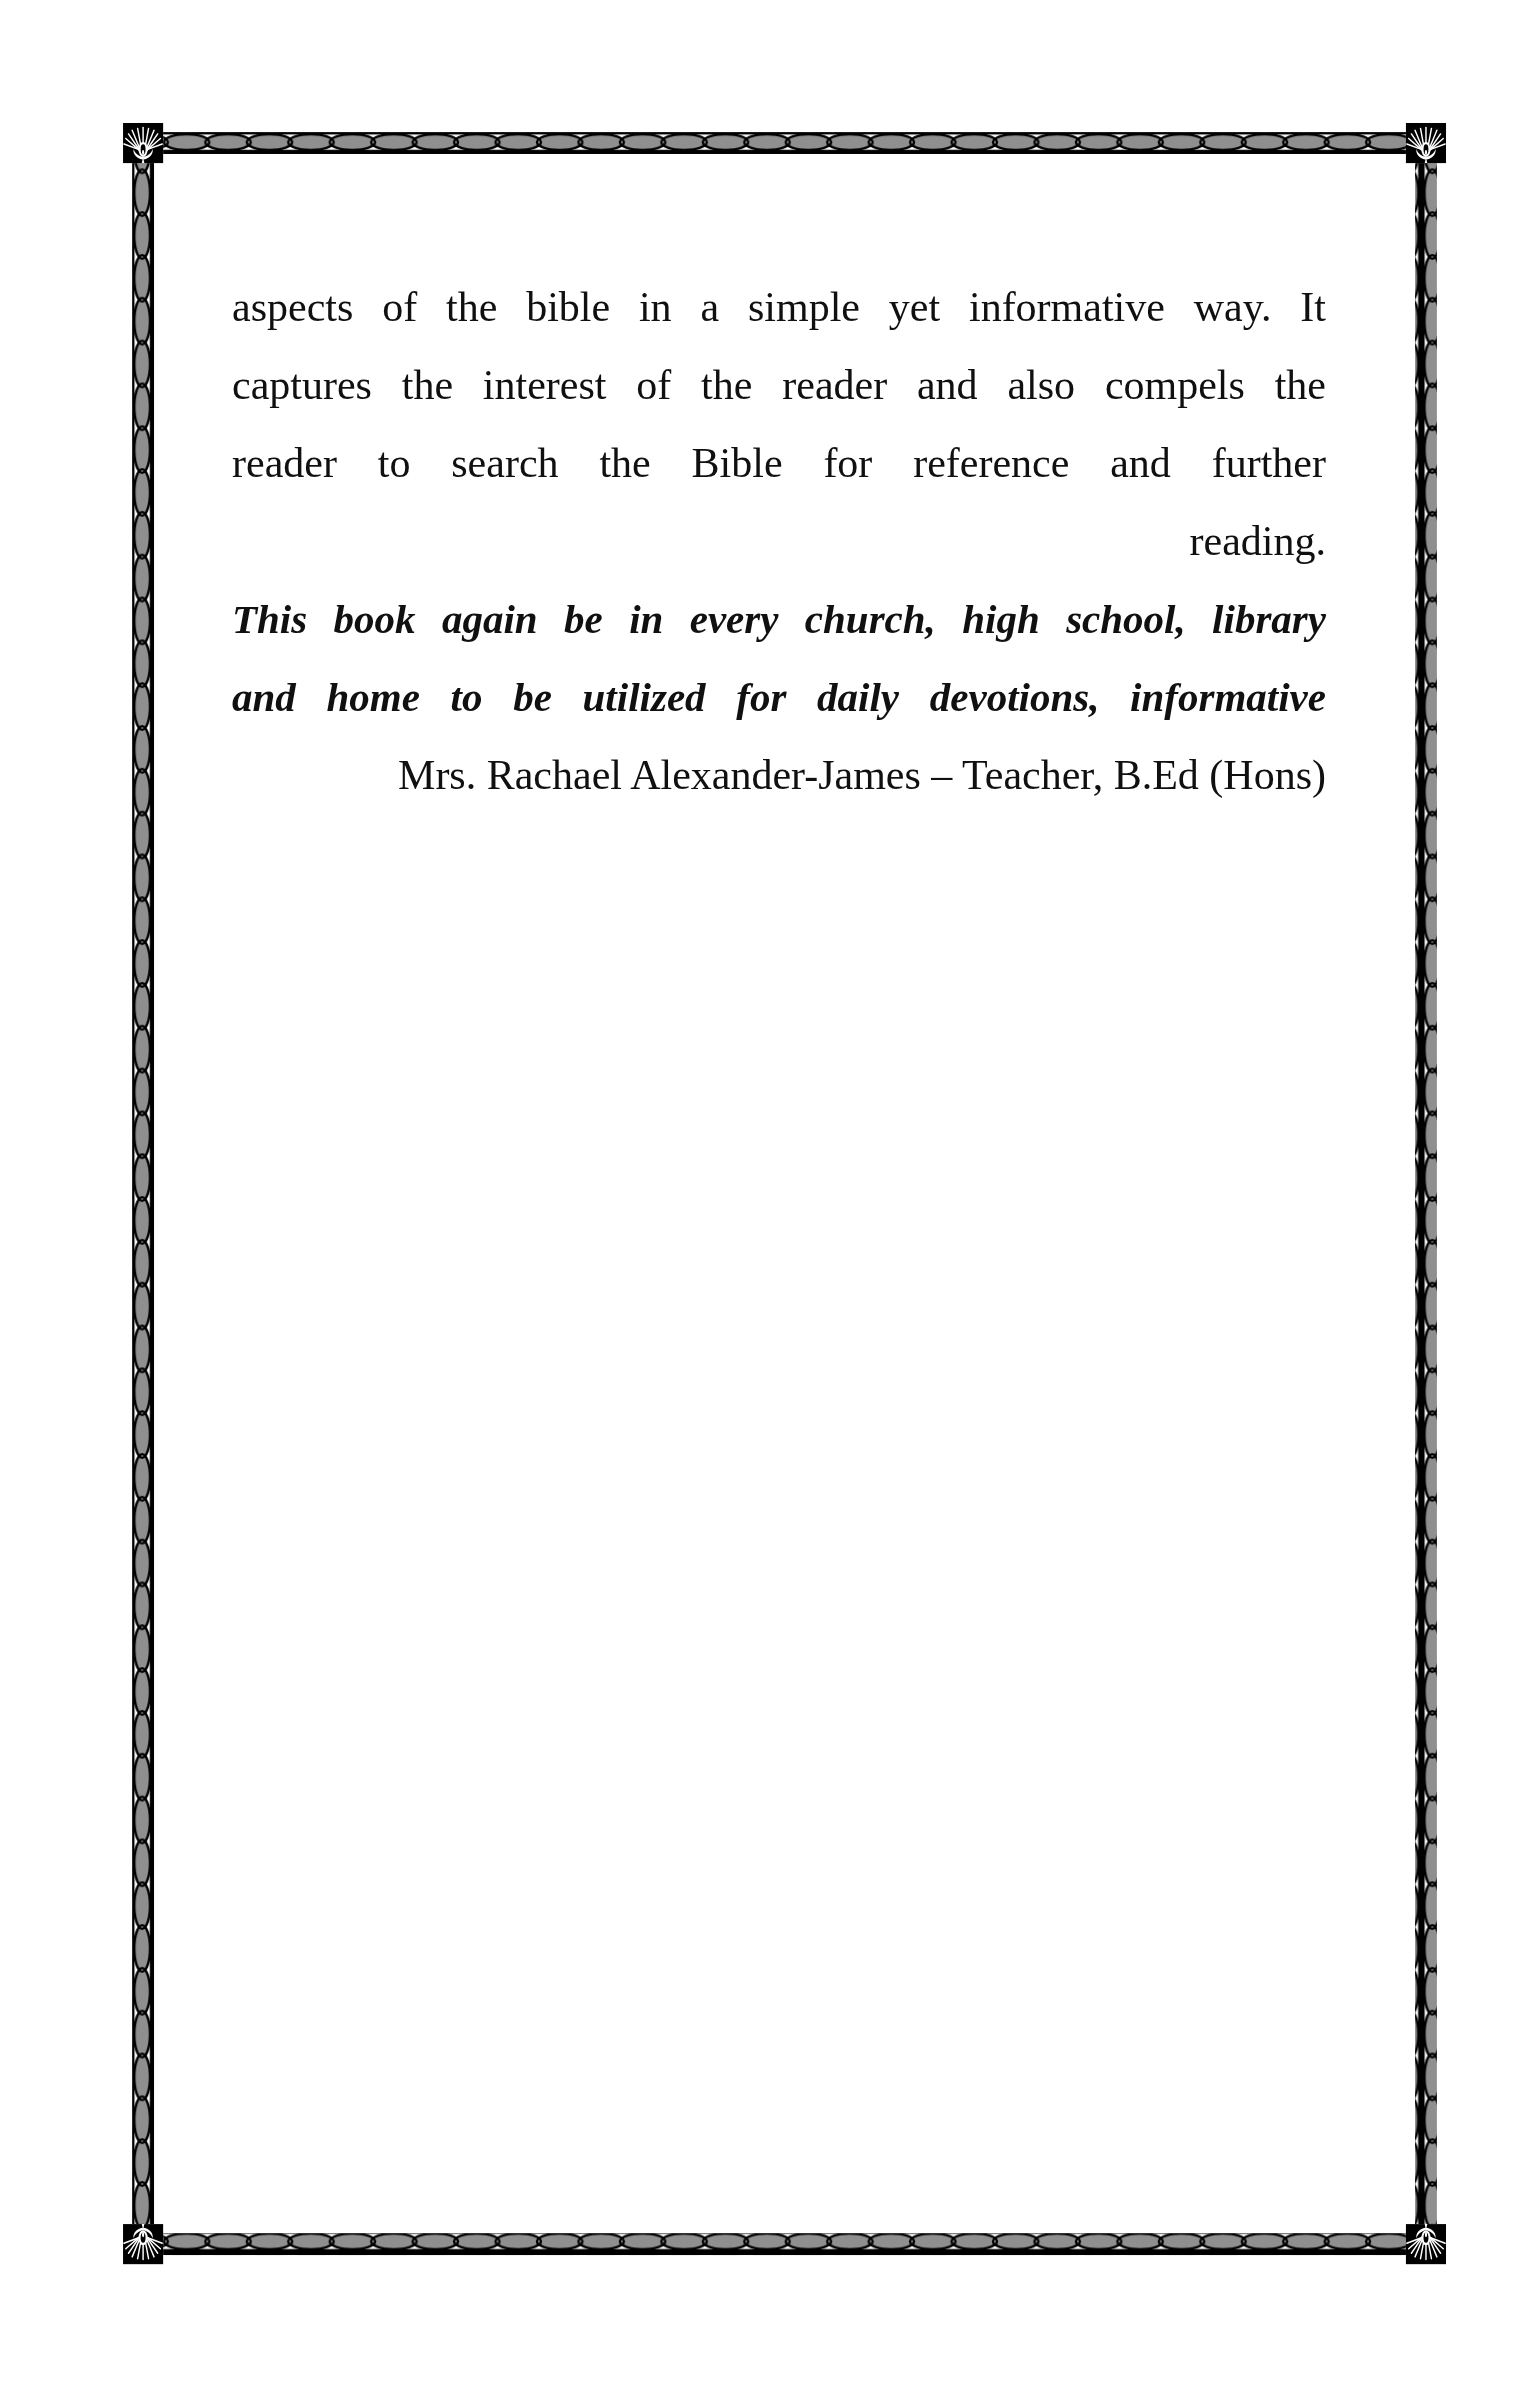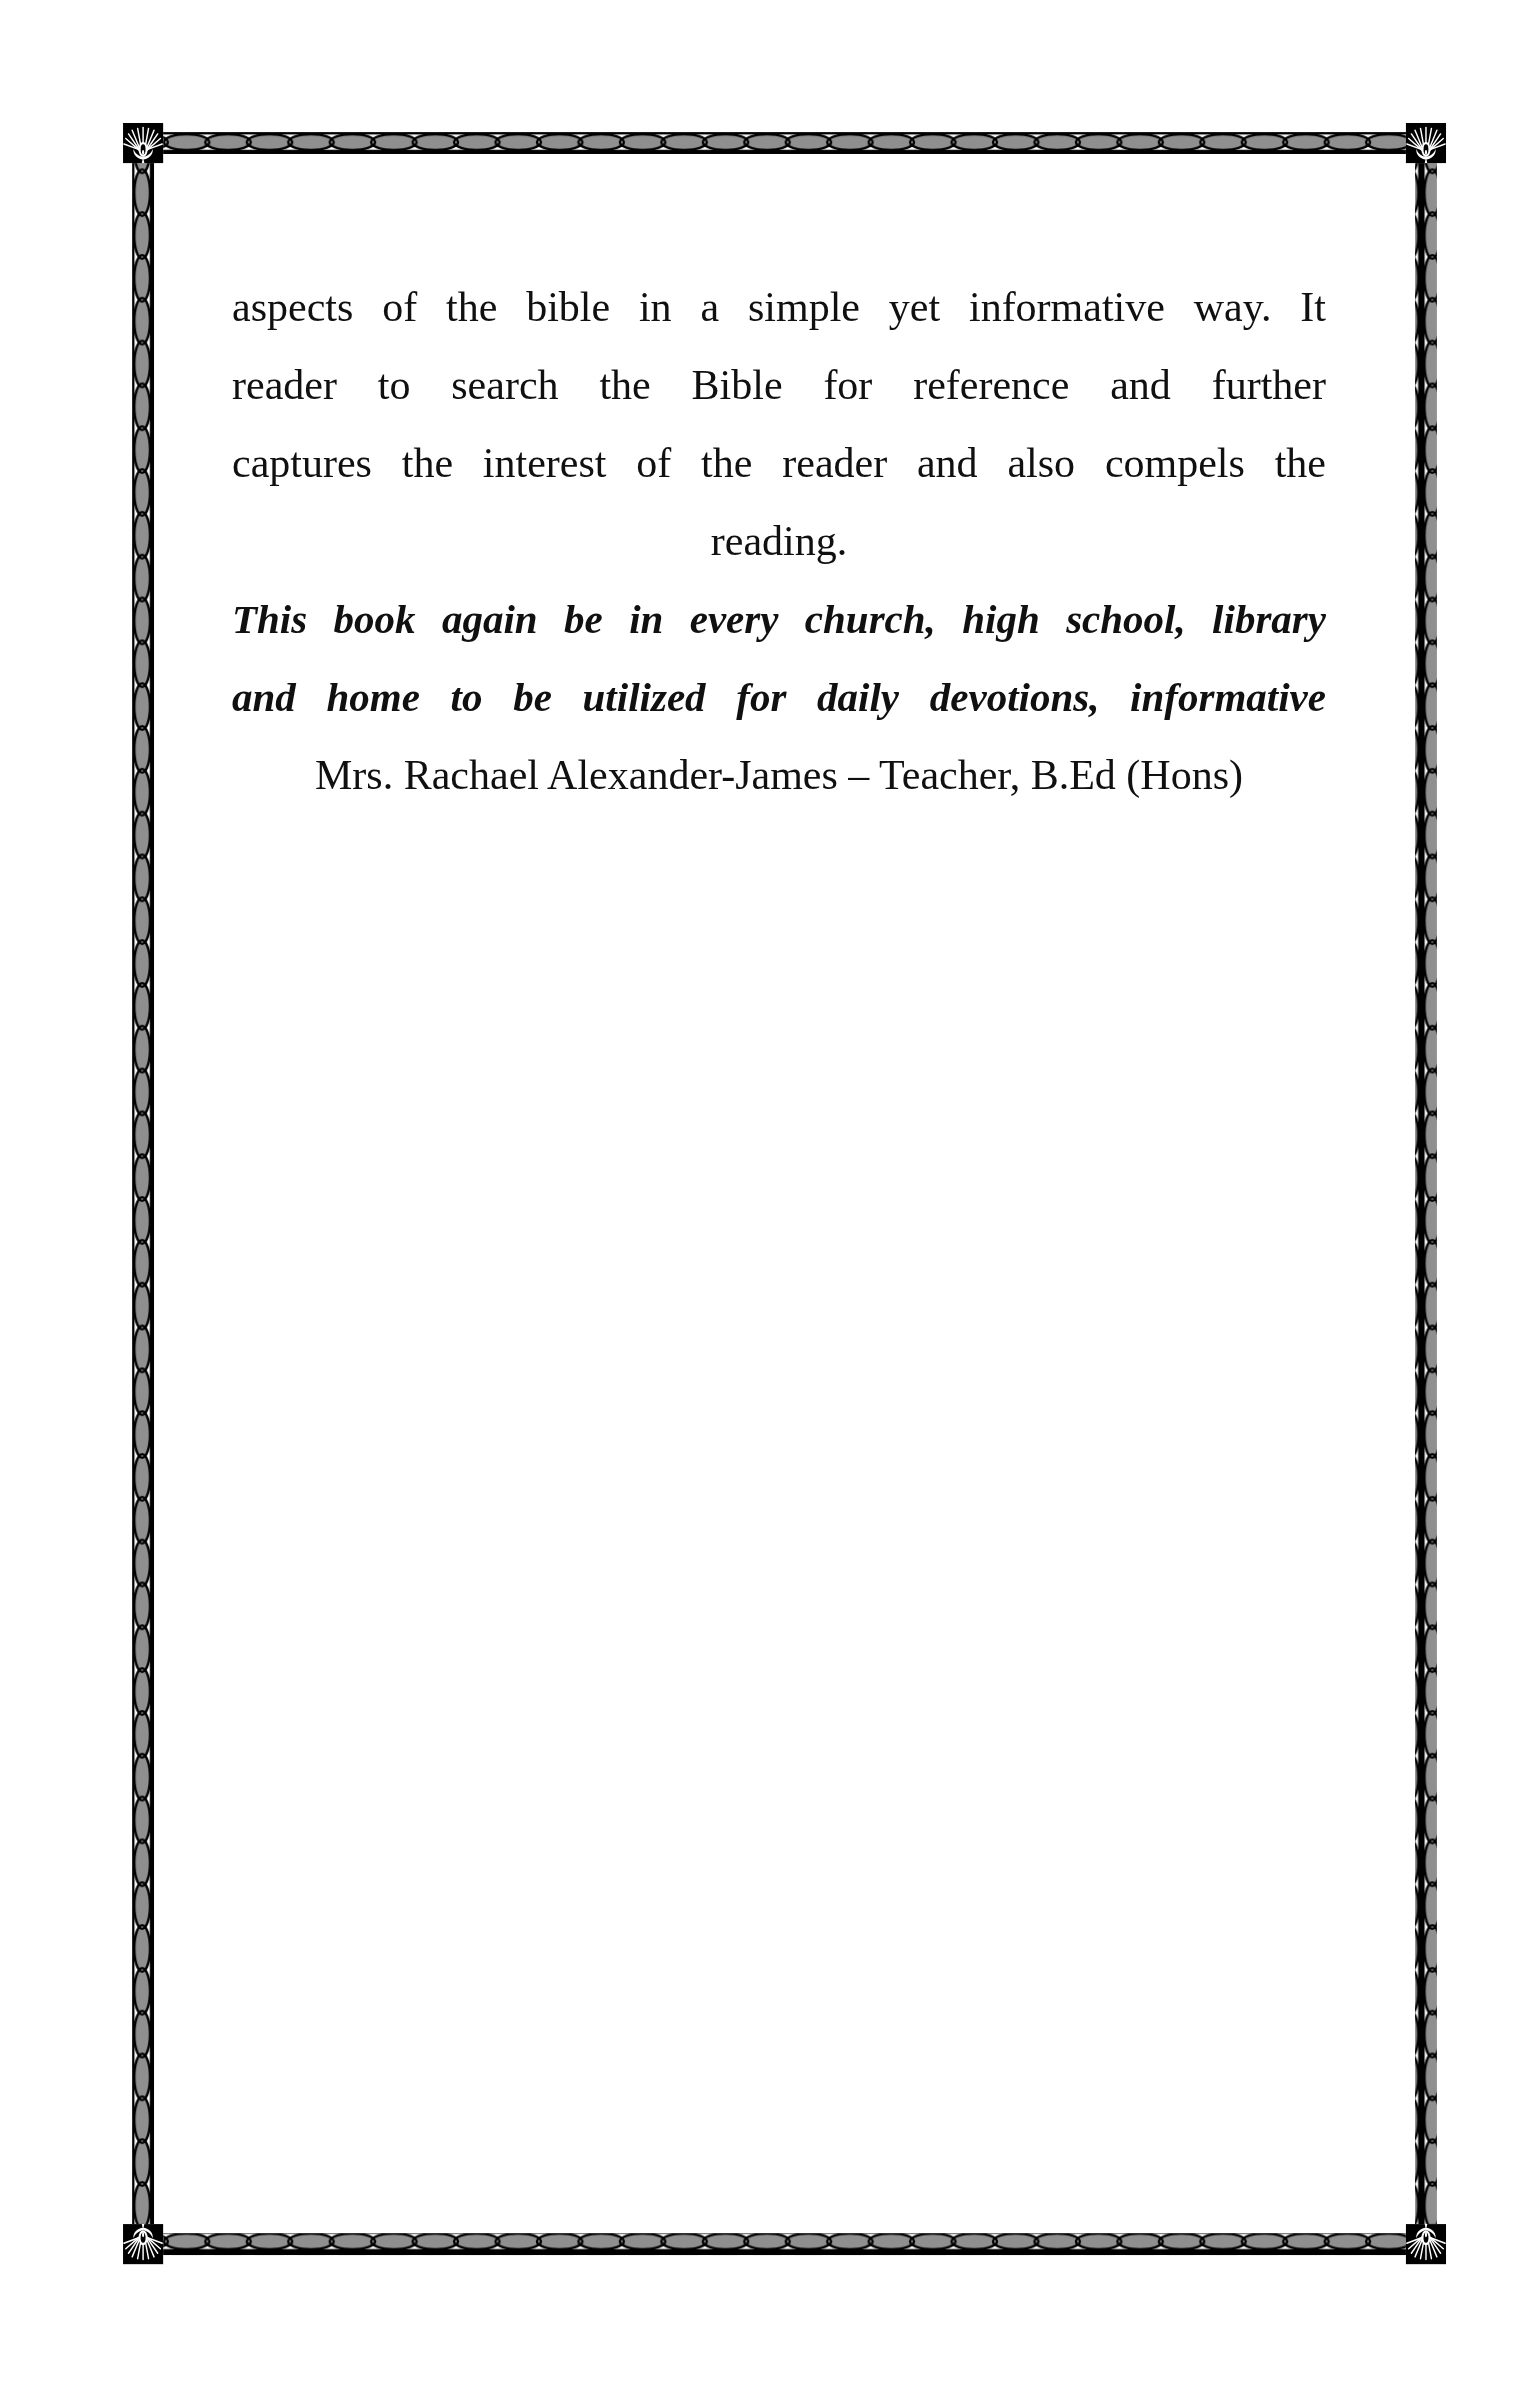--- a/index.html
+++ b/index.html
@@ -37,21 +37,21 @@
   .line{
     font-size:42px;
     line-height:78px;
     height:78px;
     white-space:normal;
     text-align:justify;
     text-align-last:justify;
     -moz-text-align-last:justify;
   }
   .line.no-justify{
-    text-align:center;
+    text-align:right;
     text-align-last:auto;
   }
   .emph .line{
     font-weight:bold;
     font-style:italic;
     font-size:41px;
   }
 </style>
 </head>
 <body>
@@ -116,22 +116,22 @@
 
     <use href="#plume" transform="translate(135,135)"></use>
     <use href="#plume" transform="translate(1543,135)"></use>
     <use href="#plume" transform="translate(135,2485) scale(1,-1)"></use>
     <use href="#plume" transform="translate(1543,2485) scale(1,-1)"></use>
   </svg>
 
   <div class="text-block">
     <div class="para">
       <div class="line">aspects of the bible in a simple yet informative way. It</div>
+      <div class="line">captures the interest of the reader and also compels the</div>
       <div class="line">reader to search the Bible for reference and further</div>
-      <div class="line">captures the interest of the reader and also compels the</div>
       <div class="line no-justify">reading.</div>
     </div>
     <div class="para emph">
       <div class="line">This book again be in every church, high school, library</div>
       <div class="line">and home to be utilized for daily devotions, informative</div>
     </div>
     <div class="para">
       <div class="line no-justify">Mrs. Rachael Alexander-James – Teacher, B.Ed (Hons)</div>
     </div>
   </div>

